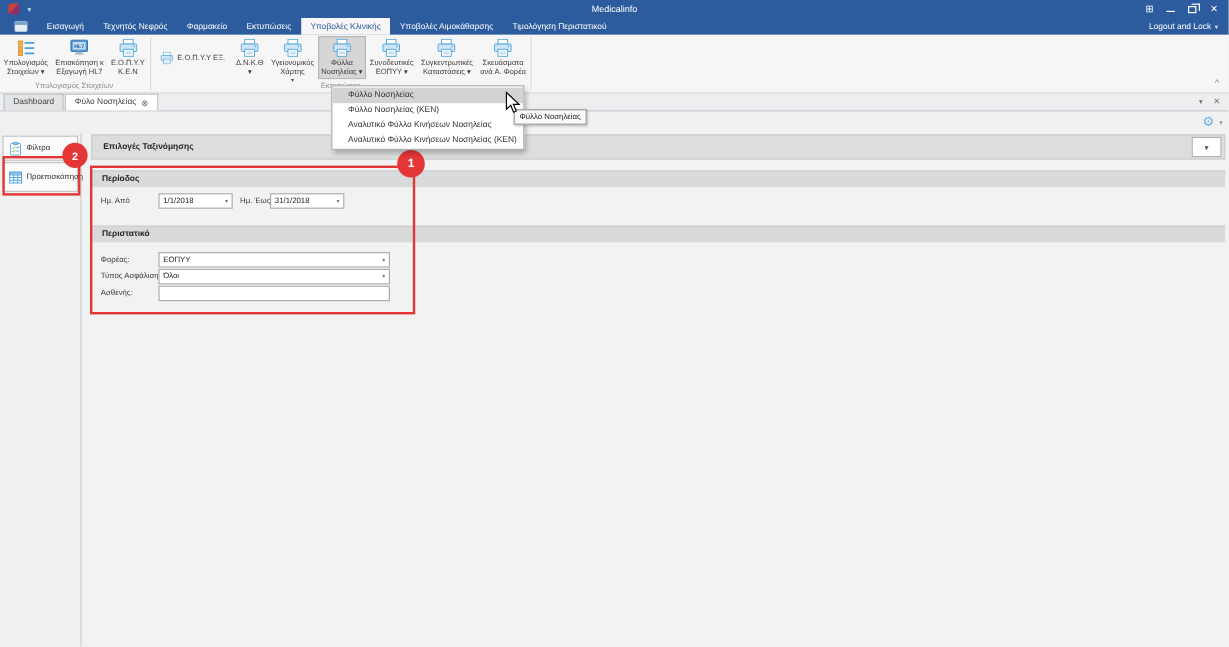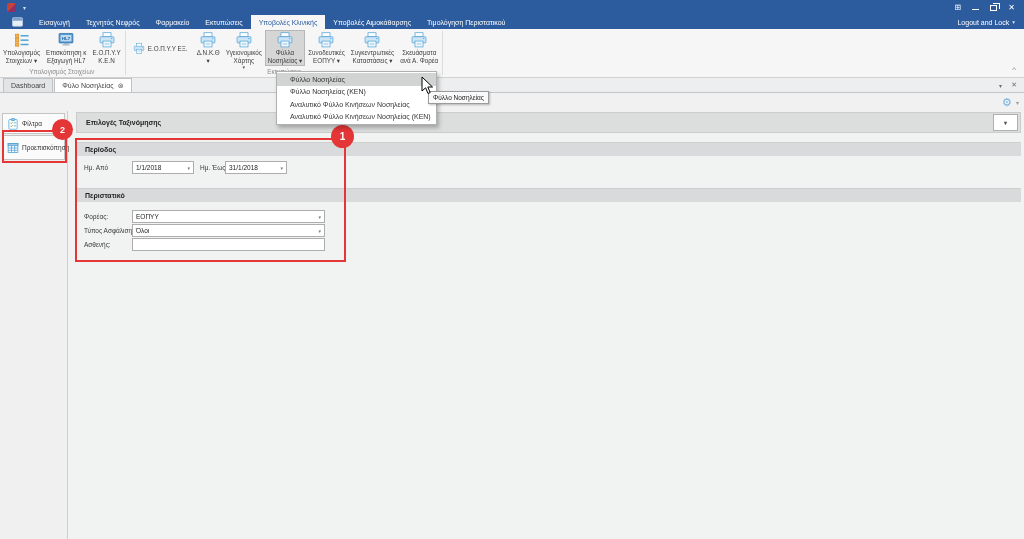--- a/index.html
+++ b/index.html
@@ -193,20 +193,21 @@
     <symbol id="i-filemenu" viewBox="0 0 14 12">
       <rect x="1" y="1" width="12" height="10" rx="1" fill="#e8eef5" stroke="#b9cde2"></rect>
       <rect x="1" y="1" width="12" height="3.5" fill="#7ea3c9"></rect>
     </symbol>
   </defs>
 </svg>
 
 <div class="titlebar">
   <div class="app-logo"></div>
   <span class="qat-arrow">▾</span>
+  <div class="tb-title">Medicalinfo</div>
   <div class="win-btns">
     <span class="wb">⊞</span>
     <span class="wb-min"></span>
     <span class="wb-restore"></span>
     <span class="wb">✕</span>
   </div>
 </div>
 
 <div class="menubar">
   <div class="file-btn">

